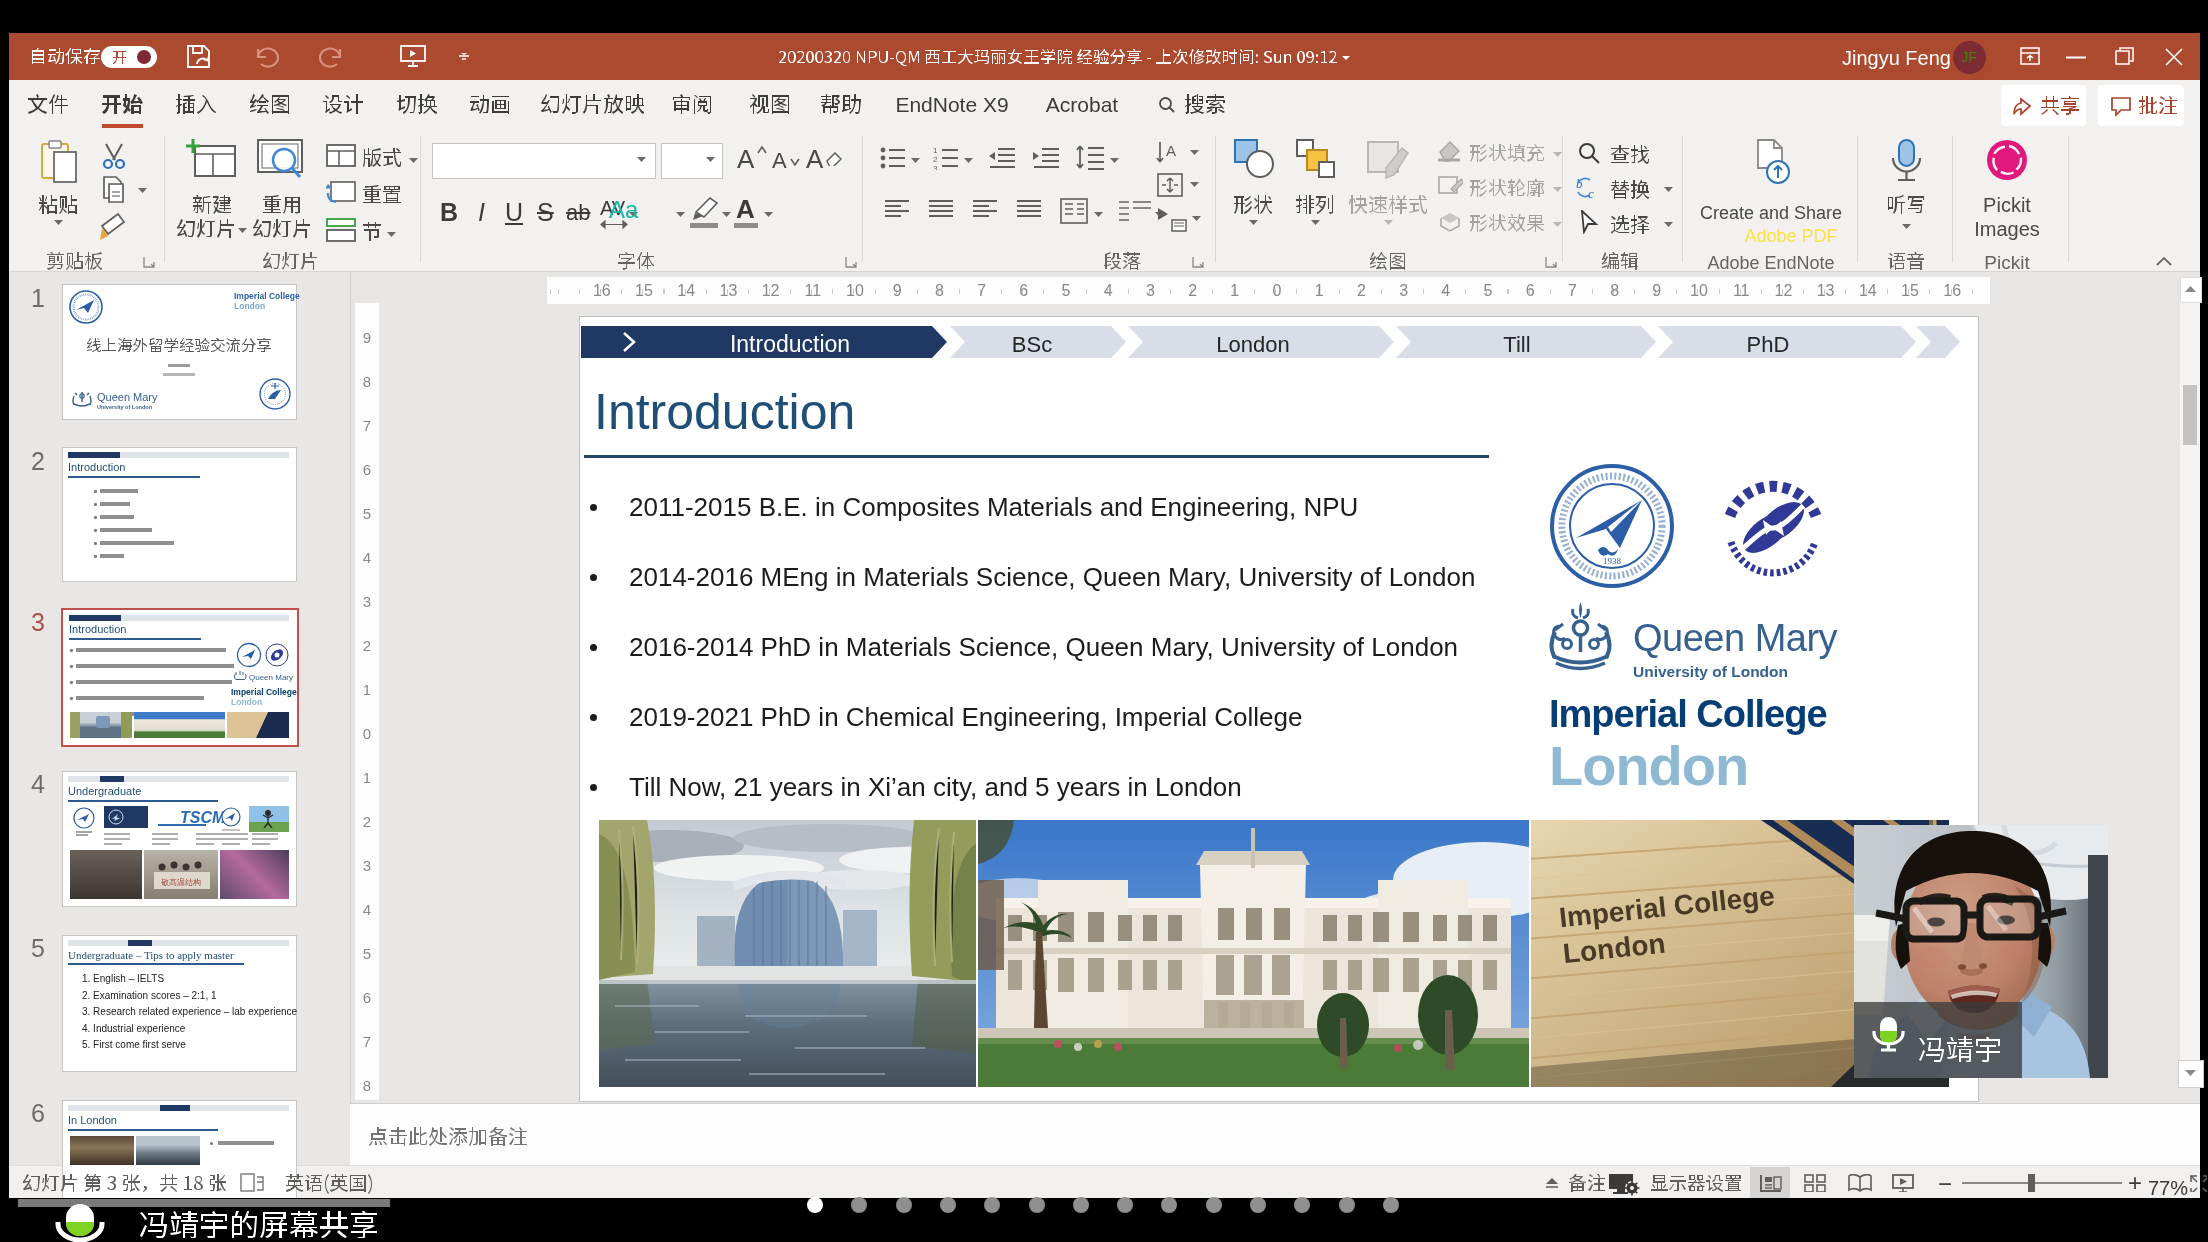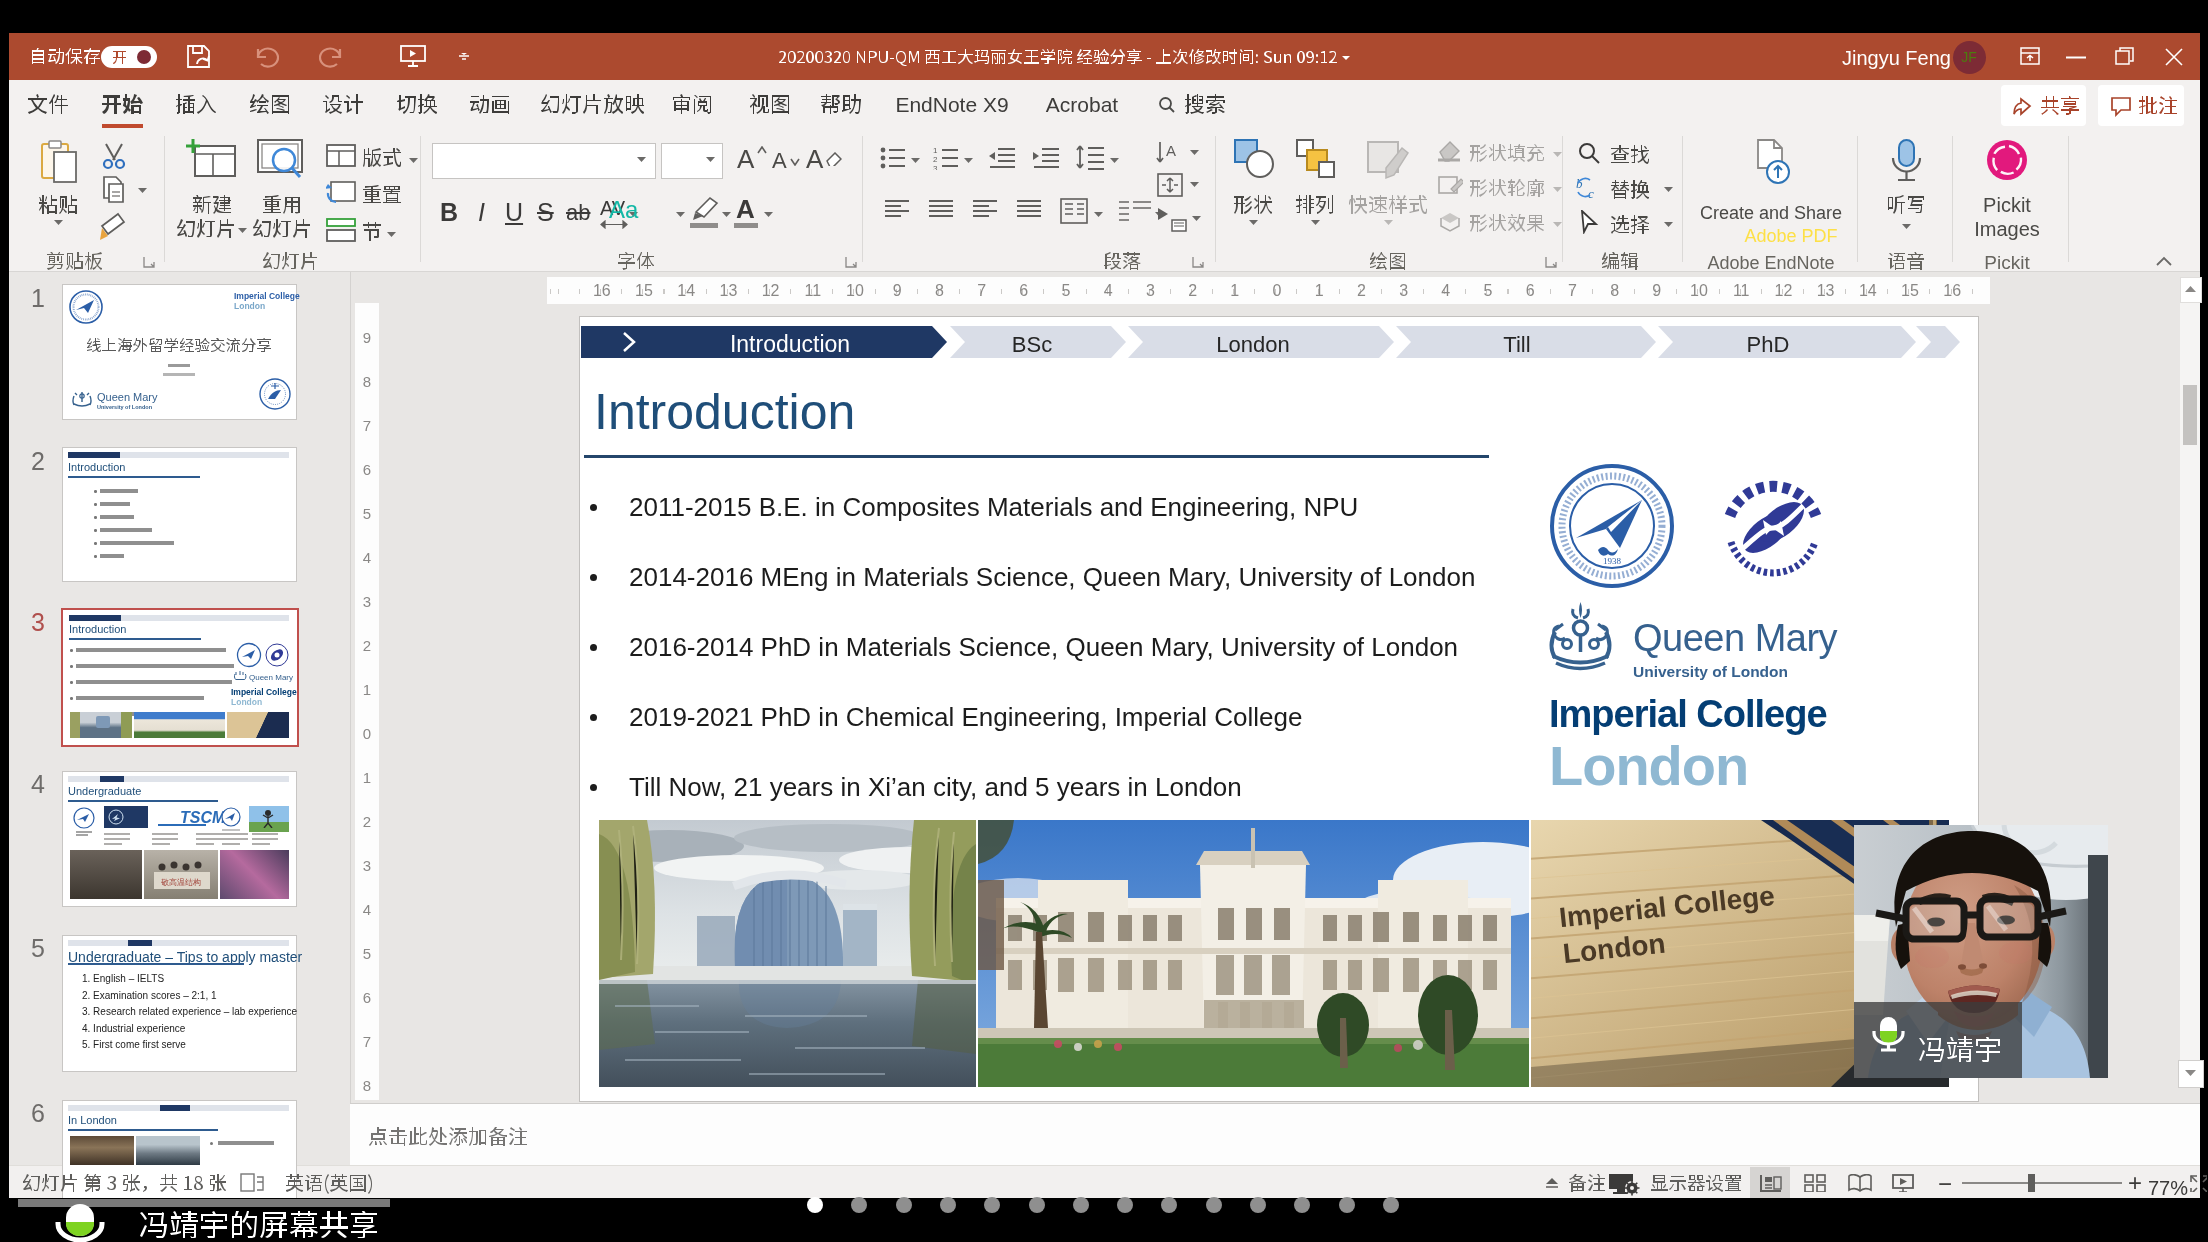--- a/index.html
+++ b/index.html
@@ -955,21 +955,21 @@
       <circle cx="10" cy="11" r="3.5"></circle>
       <circle cx="22" cy="9" r="3.5"></circle>
       <circle cx="34" cy="11" r="3.5"></circle>
       <circle cx="46" cy="9" r="3.5"></circle>
     </g>
     <text x="9" y="29" font-size="8" fill="#a04038" font-family="Liberation Serif">敬高温结构</text>
   </svg>
 <div class="a" style="left:62px;top:935px;width:233px;height:135px;background:#fff;border:1px solid #c8c6c4;overflow:hidden"></div>
 <div class="a" style="left:68px;top:940px;width:221px;height:6px;background:#dfe3ea"></div>
 <div class="a" style="left:128px;top:940px;width:24px;height:6px;background:#1f3864"></div>
-<div class="a" style="left:68px;top:950px;font-size:14px;color:#1f4e79;font-family:Liberation Sans, sans-serif;white-space:nowrap;line-height:1;">Undergraduate – Tips to apply master</div>
+<div class="a" style="left:68px;top:950px;font-size:11px;color:#1f4e79;font-family:Liberation Serif, serif;white-space:nowrap;line-height:1;">Undergraduate – Tips to apply master</div>
 <div class="a" style="left:68px;top:963px;width:176px;height:1.5px;background:#2e5b8f"></div>
 <div class="a" style="left:82px;top:974px;font-size:10px;color:#222;font-family:'Liberation Sans', sans-serif;white-space:nowrap;line-height:1;">1.   English – IELTS</div>
 <div class="a" style="left:82px;top:990.5px;font-size:10px;color:#222;font-family:'Liberation Sans', sans-serif;white-space:nowrap;line-height:1;">2.   Examination scores – 2:1, 1</div>
 <div class="a" style="left:82px;top:1007px;font-size:10px;color:#222;font-family:'Liberation Sans', sans-serif;white-space:nowrap;line-height:1;">3.   Research related experience – lab experience</div>
 <div class="a" style="left:82px;top:1023.5px;font-size:10px;color:#222;font-family:'Liberation Sans', sans-serif;white-space:nowrap;line-height:1;">4.   Industrial experience</div>
 <div class="a" style="left:82px;top:1040px;font-size:10px;color:#222;font-family:'Liberation Sans', sans-serif;white-space:nowrap;line-height:1;">5.   First come first serve</div>
 <div class="a" style="left:62px;top:1100px;width:233px;height:134px;background:#fff;border:1px solid #c8c6c4;overflow:hidden"></div>
 <div class="a" style="left:68px;top:1105px;width:221px;height:6px;background:#dfe3ea"></div>
 <div class="a" style="left:160px;top:1105px;width:30px;height:6px;background:#1f3864"></div>
 <div class="a" style="left:68px;top:1115px;font-size:11px;color:#1f4e79;font-family:'Liberation Sans', sans-serif;white-space:nowrap;line-height:1;">In London</div>

